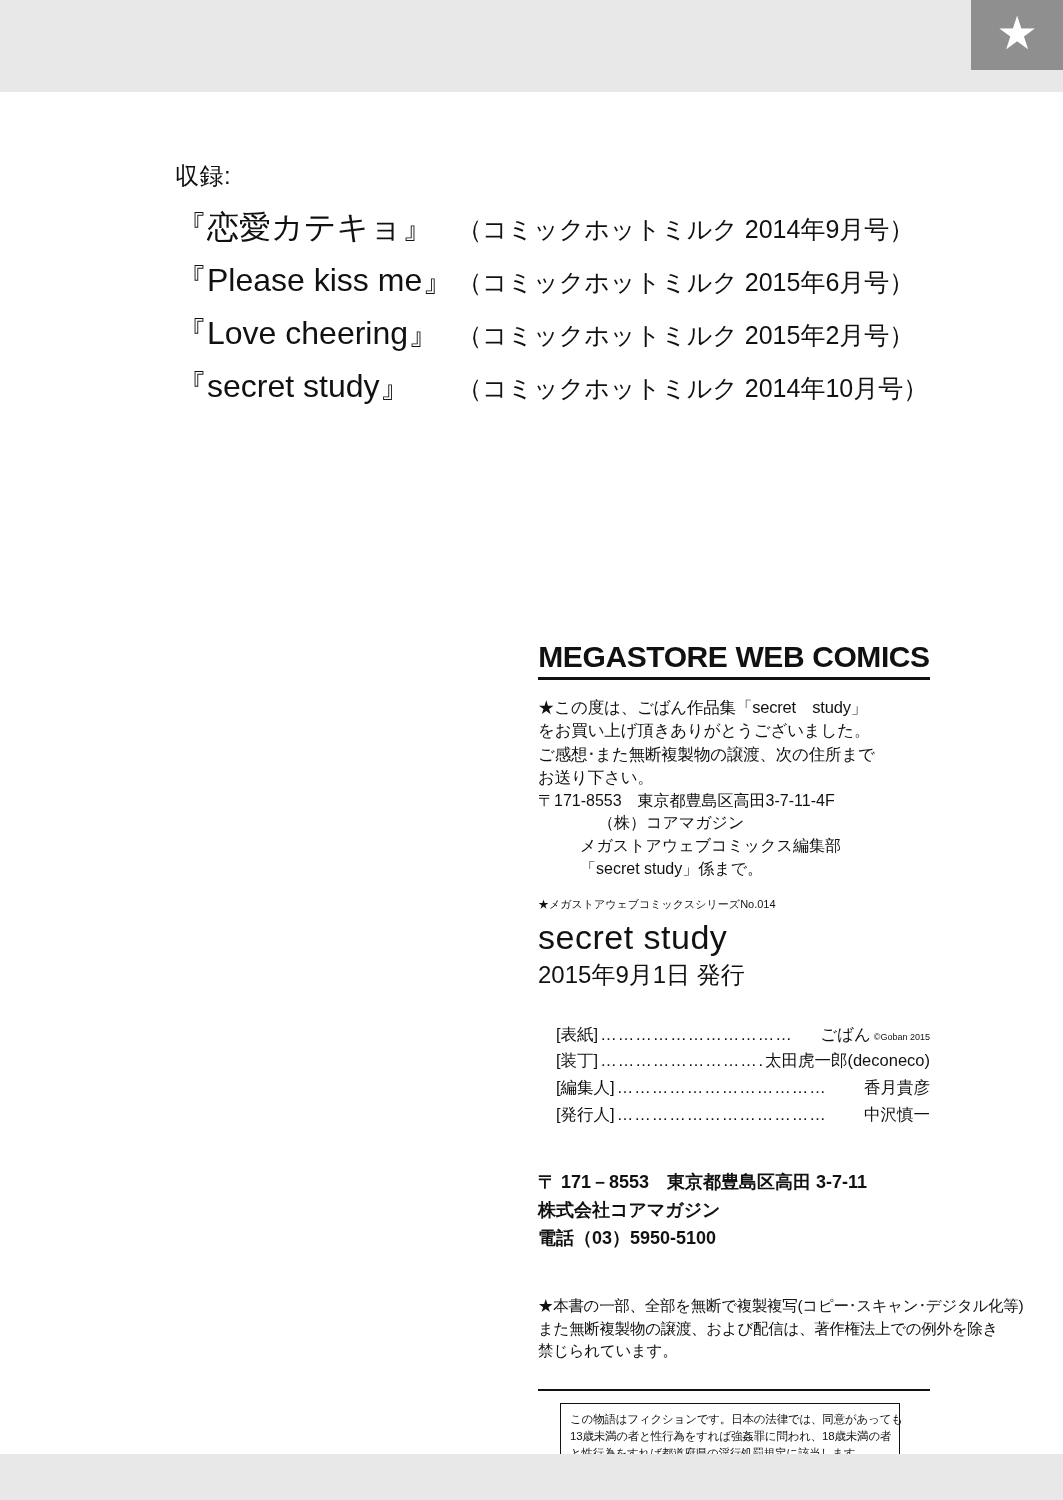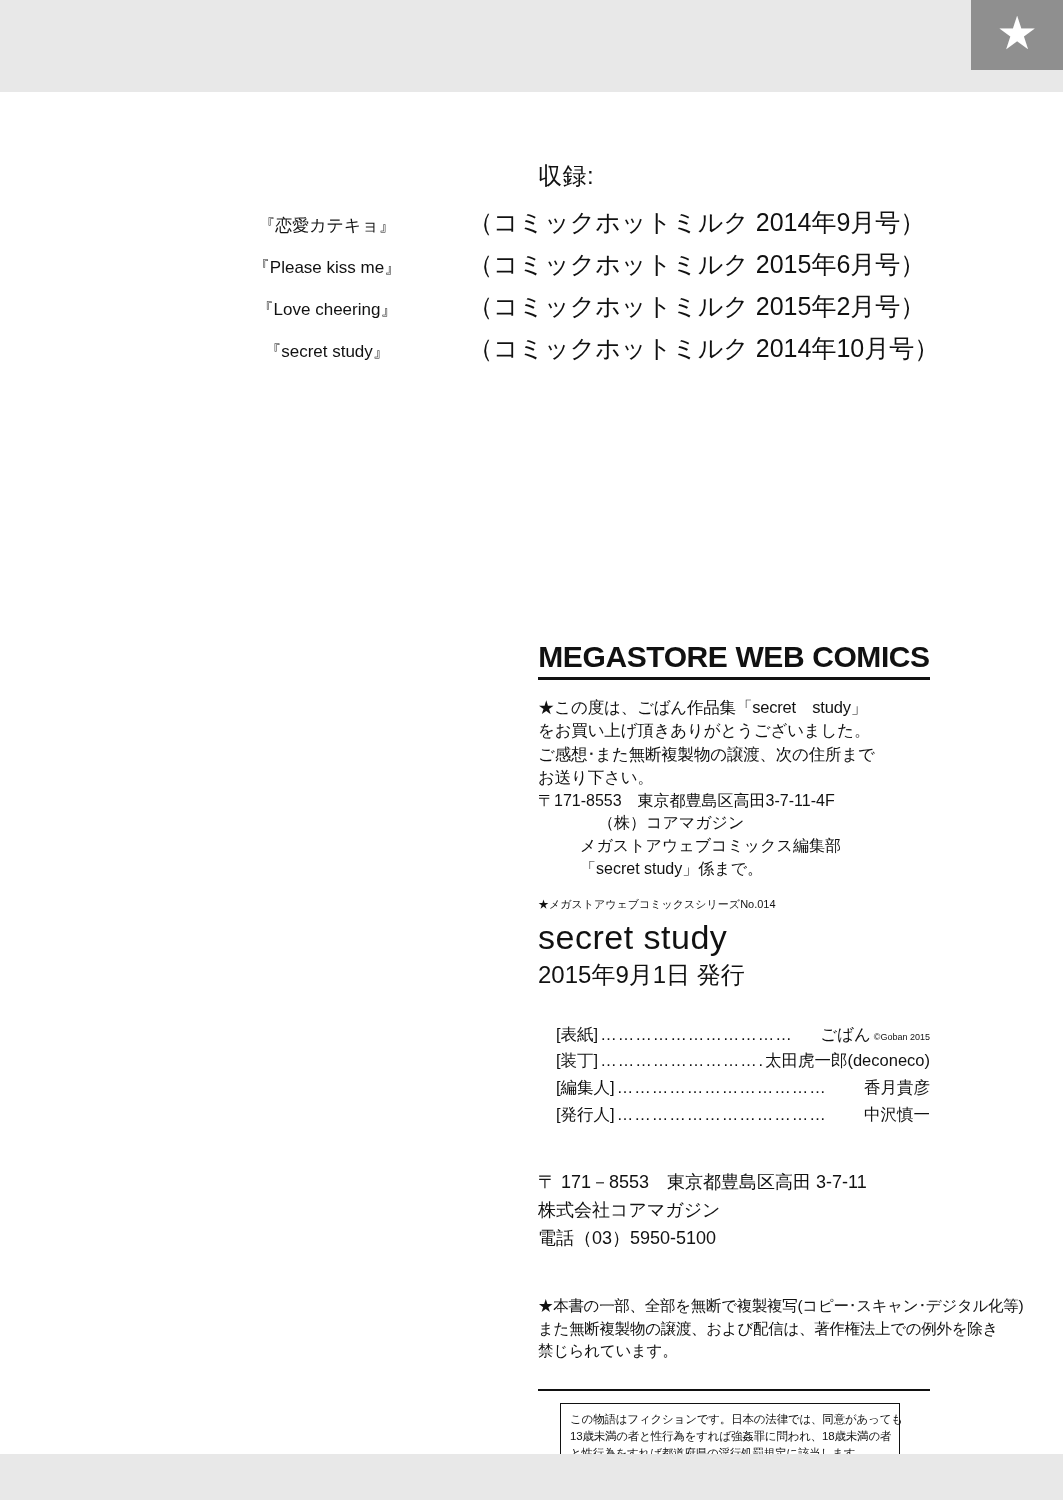--- a/index.html
+++ b/index.html
@@ -49,39 +49,38 @@
     left: 0;
     bottom: 0;
     width: 1063px;
     height: 46px;
     background: #e8e8e8;
   }
 
   
   .contents {
     position: absolute;
-    left: 186px;
+    left: 175px;
     top: 160px;
     width: 760px;
-    text-align: center;
   }
   .contents-heading {
     font-size: 24px;
     color: #111;
     margin-bottom: 14px;
     letter-spacing: 0.5px;
   }
   .contents-row {
     display: flex;
     align-items: baseline;
     margin-bottom: 9px;
   }
   .contents-title {
     width: 282px;
-    font-size: 17px;
+    font-size: 32px;
     color: #111;
     white-space: nowrap;
   }
   .contents-source {
     font-size: 25px;
     color: #111;
     white-space: nowrap;
   }
 
   
@@ -167,21 +166,21 @@
     vertical-align: baseline;
     margin-left: 3px;
   }
 
   
   .publisher {
     margin-top: 42px;
     font-size: 18px;
     line-height: 1.55;
   }
-  .publisher div { white-space: nowrap; }
+  .publisher div { white-space: nowrap; font-weight: bold; }
 
   
   .warning {
     margin-top: 42px;
     font-size: 15.5px;
     line-height: 1.45;
     letter-spacing: -0.3px;
   }
   .warning div { white-space: nowrap; }
 

